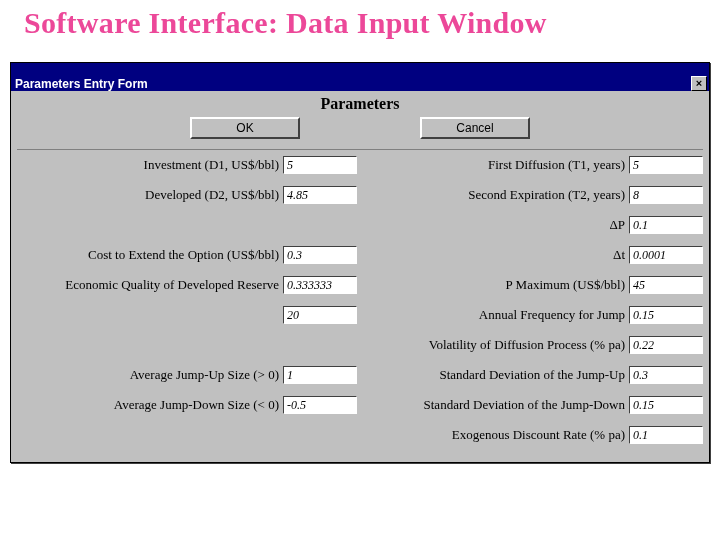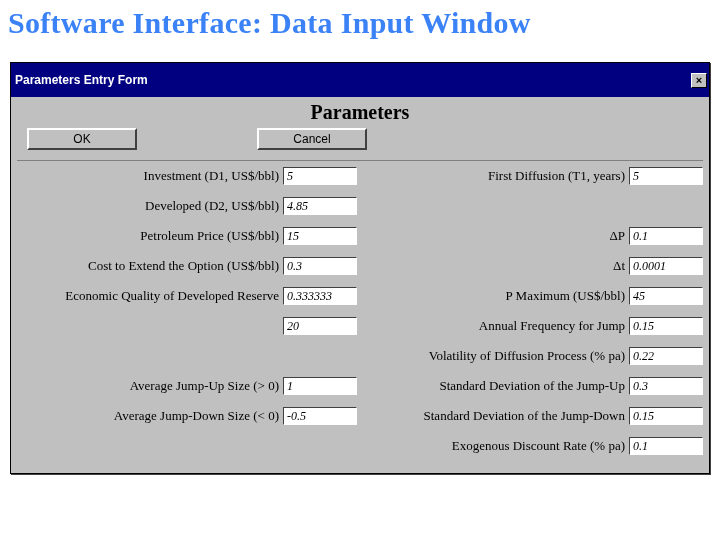--- a/index.html
+++ b/index.html
@@ -2,64 +2,64 @@
 <html><head>
 <meta charset="utf-8">
 <style>
   * { box-sizing: border-box; margin: 0; padding: 0; }
   body {
     width: 720px; height: 540px;
     font-family: "Times New Roman", Times, serif;
     background: #fff; overflow: hidden;
   }
   .page-title {
-    color: #3b82f6;
+    color: #ec4899;
     font-size: 30px;
     font-weight: bold;
-    padding: 6px 8px 10px 8px;
+    padding: 6px 8px 10px 24px;
     letter-spacing: 0.3px;
   }
   .window {
     margin: 12px 10px 0 10px;
     background: #c0c0c0;
     border: 1px solid #000;
     box-shadow: 1px 1px 0 #404040;
     font-family: Arial, sans-serif;
     font-size: 12px;
   }
   .titlebar {
-    display: flex; align-items: center;
+    display: flex; align-items: flex-end;
     background: #000080;
     color: #fff;
-    height: 34px;
+    height: 28px;
     padding: 0 2px 0 4px;
     font-weight: bold;
     font-size: 12px;
   }
   .titlebar .spacer { flex: 1; }
   .close-btn {
     width: 16px; height: 15px;
     background: #c0c0c0;
     border-top: 1px solid #fff; border-left: 1px solid #fff;
     border-right: 1px solid #000; border-bottom: 1px solid #000;
     color: #000; font-weight: bold;
     font-family: Arial, sans-serif; font-size: 11px;
     line-height: 12px; text-align: center;
     cursor: pointer;
   }
   .form-body { padding: 2px 6px 6px 6px; }
   .form-heading {
     text-align: center;
     font-family: "Times New Roman", Times, serif;
     font-weight: bold;
-    font-size: 20px;
+    font-size: 16px;
     padding: 2px 0 4px 0;
   }
   .btn-row {
-    display: flex; gap: 120px; 
+    display: flex; gap: 120px; justify-content: center;
     padding: 0 10px 10px 10px;
   }
   .win-btn {
     width: 110px; height: 22px;
     background: #c0c0c0; cursor: pointer;
     border-top: 2px solid #fff; border-left: 2px solid #fff;
     border-right: 2px solid #404040; border-bottom: 2px solid #404040;
     font-family: Arial, sans-serif; font-size: 12px;
     text-align: center; line-height: 18px;
   }
@@ -124,27 +124,27 @@
           <span class="lbl">First Diffusion (T1, years)</span>
           <input class="inp" value="5" style="">
         </div>
       </div>
 
       <div class="row">
         <div class="col-left">
           <span class="lbl">Developed (D2, US$/bbl)</span>
           <input class="inp" value="4.85" style="">
         </div>
-      </div>
-
-      <div class="row">
-        <div class="col-left">
-          <span class="lbl">Petroleum Price (US$/bbl)</span>
-          <input class="inp" value="15" style="">
-        </div>
+        <div class="col-right">
+          <span class="lbl">Second Expiration (T2, years)</span>
+          <input class="inp" value="8" style="">
+        </div>
+      </div>
+
+      <div class="row">
         <div class="col-right">
           <span class="lbl">ΔP</span>
           <input class="inp" value="0.1" style="">
         </div>
       </div>
 
       <div class="row">
         <div class="col-left">
           <span class="lbl">Cost to Extend the Option (US$/bbl)</span>
           <input class="inp" value="0.3" style="">

